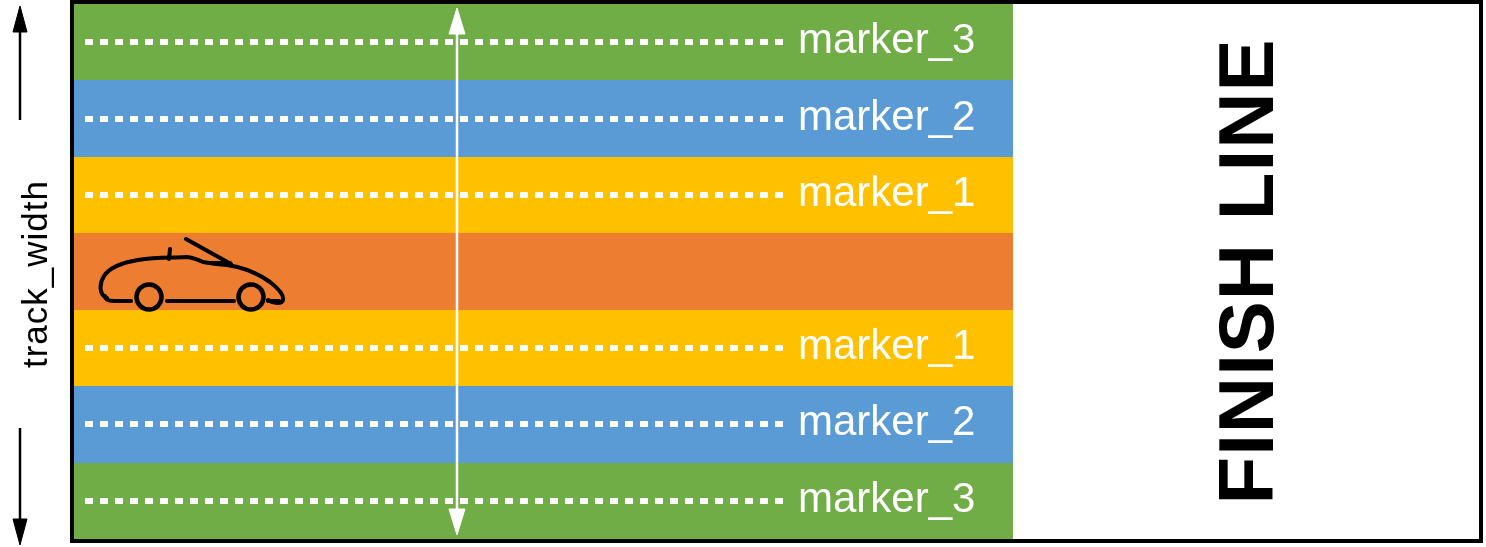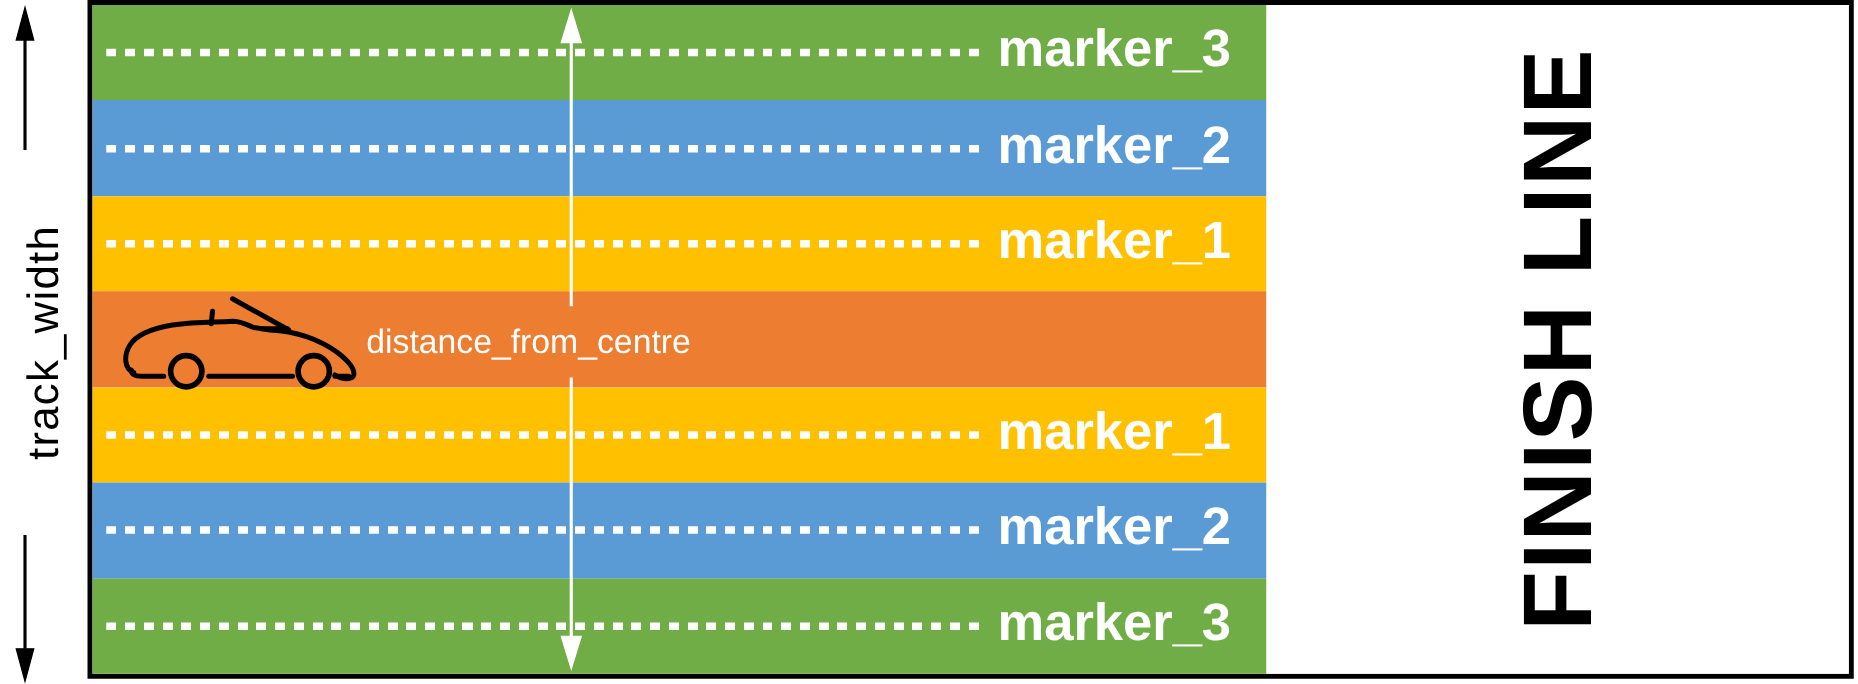--- a/index.html
+++ b/index.html
@@ -59,21 +59,20 @@
     position: relative;
     width: 1174px;
     height: 100%;
     display: flex;
     flex-direction: column;
   }
   .lane {
     flex: 1;
     display: flex;
     align-items: center;
-    font-weight: bold;
   }
   .dots {
     height: 6px;
     width: 703px;
     margin-left: 11px;
     background: repeating-linear-gradient(to right, #fff 0 8px, transparent 8px 15px);
   }
   .marker {
     color: #fff;
     font-size: 42px;
@@ -174,23 +173,20 @@
           <span class="marker" style="color: rgb(255, 255, 255);">marker_3</span>
         </div>
         <svg class="centre-arrow-svg" viewBox="0 0 1174 535" xmlns="http://www.w3.org/2000/svg">
         <g class="js-white-arrow" stroke="#FFFFFF" fill="#FFFFFF">
           <polygon points="383,4 375,30 391,30"></polygon>
           <line x1="383" y1="28" x2="383" y2="508" stroke-width="2.5"></line>
           <polygon points="383,531 375,505 391,505"></polygon>
         </g>
       </svg>
 
-      <div class="distance-label" style="background: rgb(237, 125, 49); color: rgb(255, 255, 255);">
-        <span>distance_from_centre</span>
-      </div>
 
       <svg class="car-svg" viewBox="0 0 200 78" xmlns="http://www.w3.org/2000/svg">
         <g class="js-car" fill="none" stroke-width="4" stroke-linecap="round" stroke-linejoin="round" stroke="#000000">
           <path d="M 9,64 C 1,61 1,50 6,42 C 11,34 22,29 40,26 C 60,23 74,24 88,23 C 95,23 100,26 105,28 L 118,30 C 140,31 158,38 172,48 C 181,55 186,61 185,66 C 184,70 176,70 170,66"></path>
           <path d="M 88,5 L 133,30"></path>
           <path d="M 111,29 L 132,29"></path>
           <path d="M 72,15 L 71,25"></path>
           <path d="M 7,62 C 7,66 10,67 16,67 L 33,67"></path>
           <path d="M 69,67 L 136,67"></path>
           <path d="M 170,67 L 181,67"></path>

